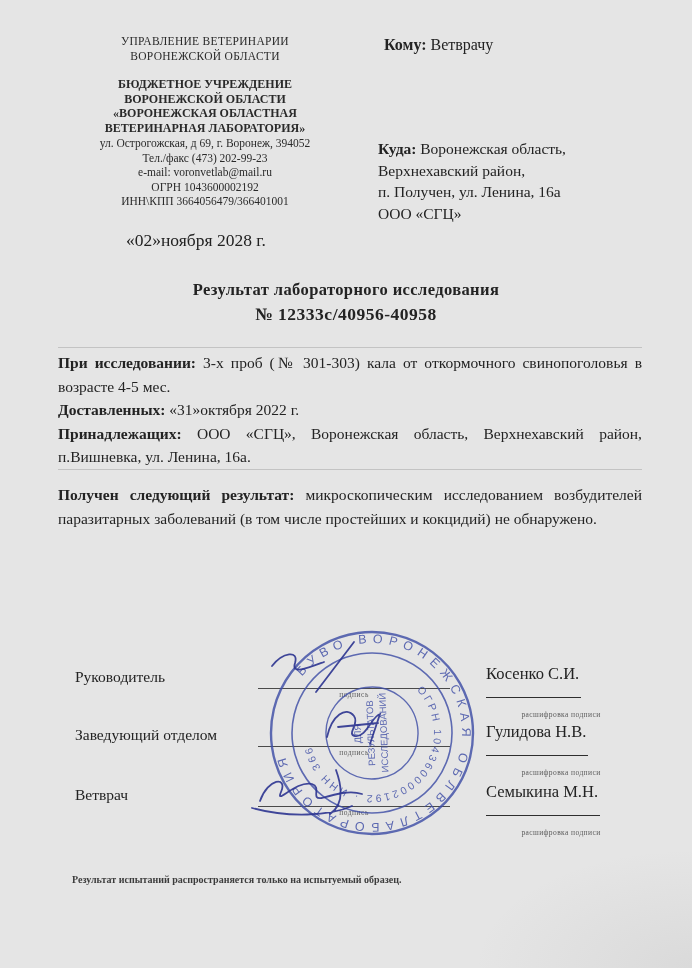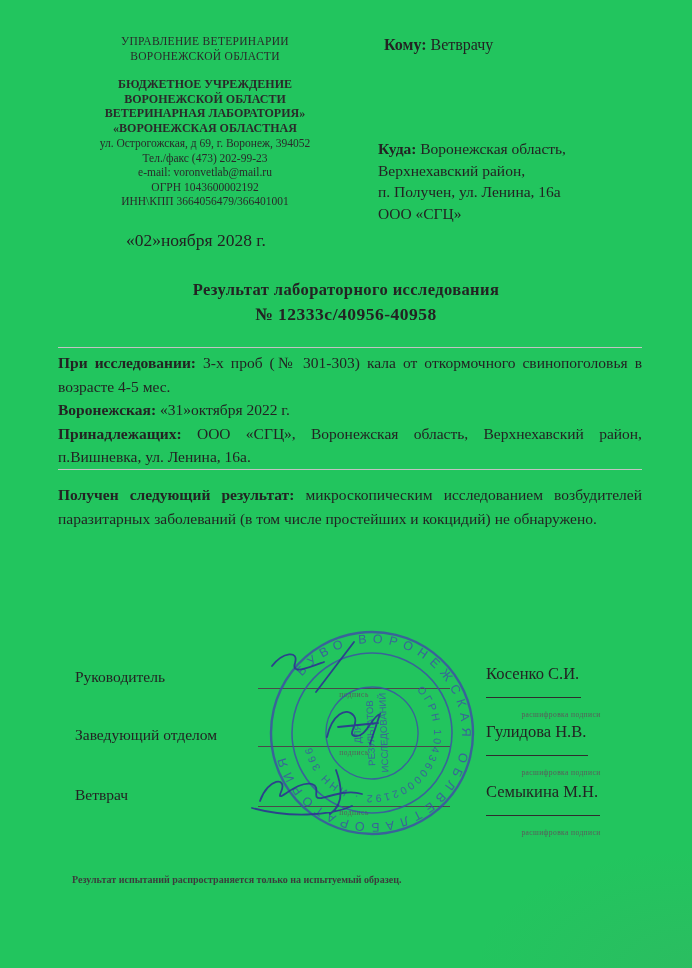--- a/index.html
+++ b/index.html
@@ -1,20 +1,20 @@
 <!DOCTYPE html>
 <html lang="ru"><head>
 <meta charset="utf-8">
 <style>
   html,body{margin:0;padding:0;background:#888;}
   .page{
     position:relative;
     width:692px;height:968px;
     margin:0 auto;
-    background:#22c55e;
+    background:#e5e5e5;
     font-family:"Liberation Serif","DejaVu Serif",serif;
     color:#232323;
     overflow:hidden;
   }
   .page::after{ 
     content:"";position:absolute;right:0;bottom:0;width:220px;height:120px;
     background:radial-gradient(ellipse at bottom right, rgba(120,120,120,.10), rgba(120,120,120,0) 70%);
     pointer-events:none;
   }
   
@@ -60,22 +60,22 @@
 <body>
 
 <div class="page">
 
   <div class="hdr-left">
     <div class="auth">УПРАВЛЕНИЕ ВЕТЕРИНАРИИ</div>
     <div class="auth">ВОРОНЕЖСКОЙ ОБЛАСТИ</div>
     <div class="org">
       <div>БЮДЖЕТНОЕ УЧРЕЖДЕНИЕ</div>
       <div>ВОРОНЕЖСКОЙ ОБЛАСТИ</div>
+      <div style="font-weight:bold;">«ВОРОНЕЖСКАЯ ОБЛАСТНАЯ</div>
       <div style="font-weight:bold;">ВЕТЕРИНАРНАЯ ЛАБОРАТОРИЯ»</div>
-      <div style="font-weight:bold;">«ВОРОНЕЖСКАЯ ОБЛАСТНАЯ</div>
     </div>
     <div class="addr first">ул. Острогожская, д 69, г. Воронеж, 394052</div>
     <div class="addr">Тел./факс  (473) 202-99-23</div>
     <div class="addr">e-mail: voronvetlab@mail.ru</div>
     <div class="addr">ОГРН 1043600002192</div>
     <div class="addr">ИНН\КПП 3664056479/366401001</div>
   </div>
   <div class="date-line">«02»ноября 2028 г.</div>
 
   <div class="to-line"><b>Кому:</b><span> Ветврачу</span></div>
@@ -88,21 +88,21 @@
 
   <div class="title">
     <div class="t1">Результат лабораторного исследования</div>
     <div class="t2">№ 12333с/40956-40958</div>
   </div>
 
   <div class="rule r1"></div>
 
   <div class="body-block b1">
     <p><b>При исследовании:</b><span> 3-х проб (№ 301-303) кала от откормочного свинопоголовья в возрасте 4-5 мес.</span></p>
-    <p><b>Воронежская:</b><span> «31»октября 2022 г.</span></p>
+    <p><b>Доставленных:</b><span> «31»октября 2022 г.</span></p>
     <p><b>Принадлежащих:</b><span> ООО «СГЦ», Воронежская область, Верхнехавский район, п.Вишневка, ул. Ленина, 16а.</span></p>
   </div>
 
   <div class="rule r2"></div>
 
   <div class="body-block b2">
     <p><b>Получен следующий результат:</b><span> микроскопическим исследованием возбудителей паразитарных заболеваний (в том числе простейших и кокцидий) не обнаружено.</span></p>
   </div>
 
   <div class="sig-row sr1">

